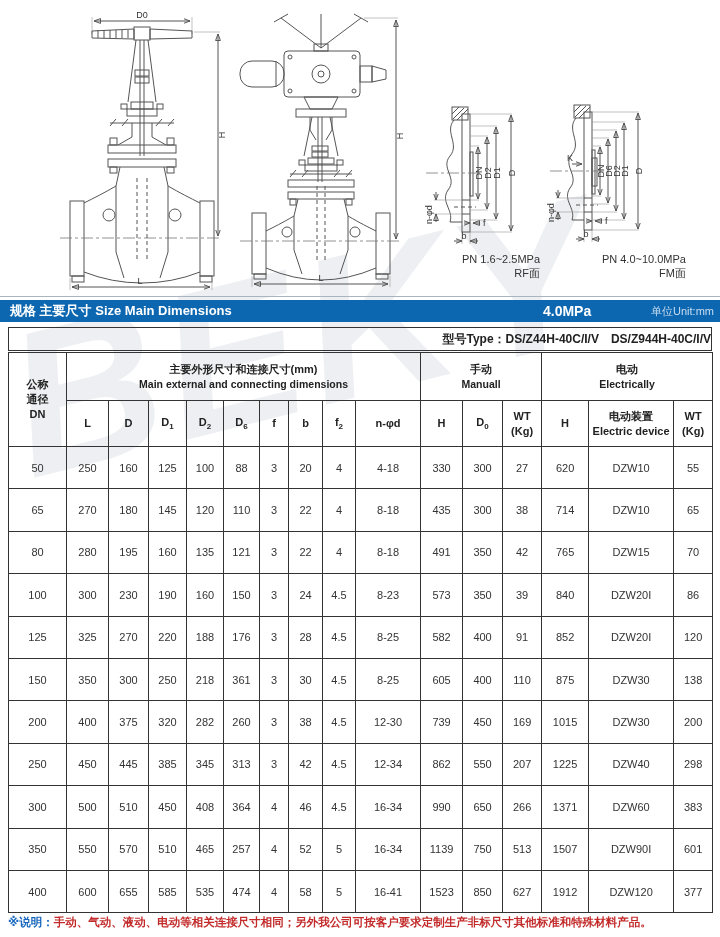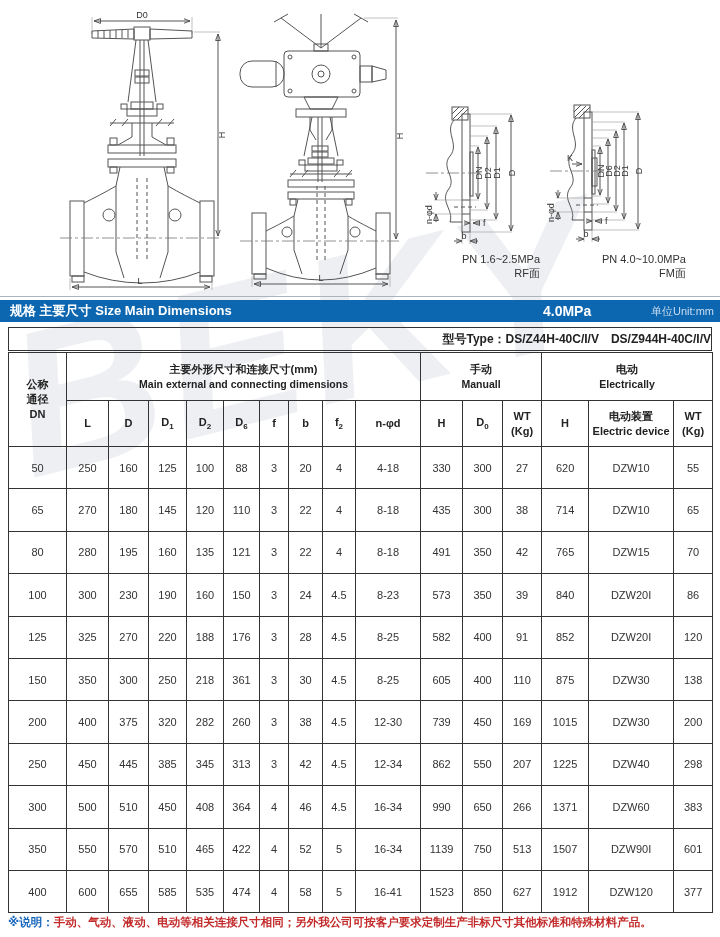--- a/index.html
+++ b/index.html
@@ -607,21 +607,21 @@
         <td>1371</td>
         <td>DZW60</td>
         <td>383</td>
       </tr>
       <tr>
         <td>350</td>
         <td>550</td>
         <td>570</td>
         <td>510</td>
         <td>465</td>
-        <td>422</td>
+        <td>257</td>
         <td>4</td>
         <td>52</td>
         <td>5</td>
         <td>16-34</td>
         <td>1139</td>
         <td>750</td>
         <td>513</td>
         <td>1507</td>
         <td>DZW90I</td>
         <td>601</td>

